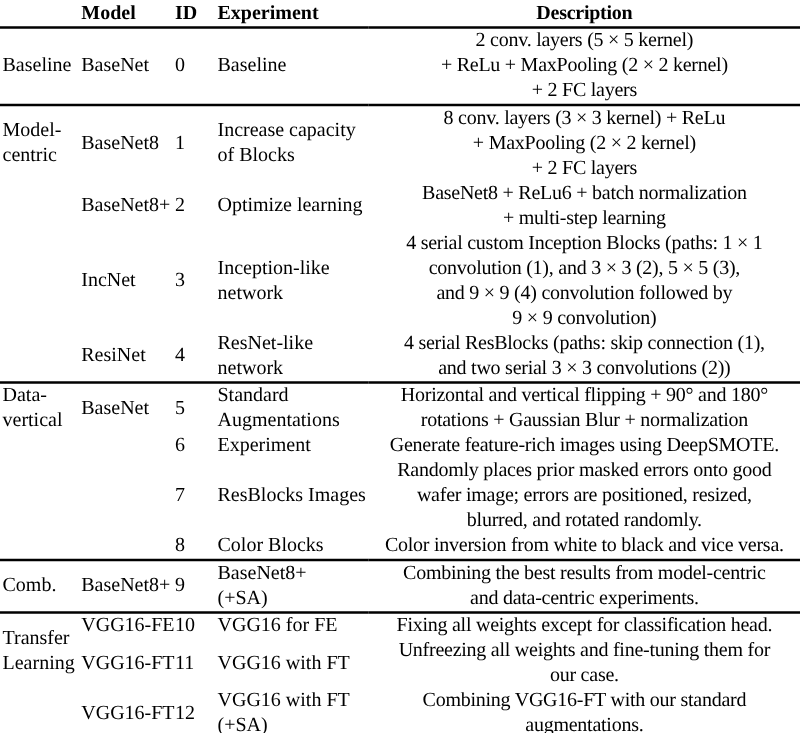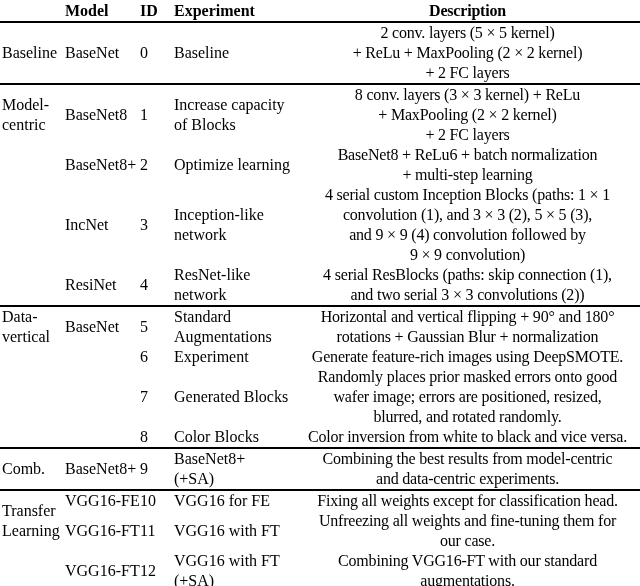--- a/index.html
+++ b/index.html
@@ -136,21 +136,21 @@
       <td class="cat"></td>
       <td class="model"></td>
       <td class="id">6</td>
       <td class="exp">Experiment</td>
       <td class="desc">Generate feature-rich images using DeepSMOTE.</td>
     </tr>
     <tr>
       <td class="cat"></td>
       <td class="model"></td>
       <td class="id">7</td>
-      <td class="exp">Generated Blocks</td>
+      <td class="exp">ResBlocks Images</td>
       <td class="desc">Randomly places prior masked errors onto good
 wafer image; errors are positioned, resized,
 blurred, and rotated randomly.</td>
     </tr>
     <tr>
       <td class="cat"></td>
       <td class="model"></td>
       <td class="id">8</td>
       <td class="exp">Color Blocks</td>
       <td class="desc">Color inversion from white to black and vice versa.</td>

